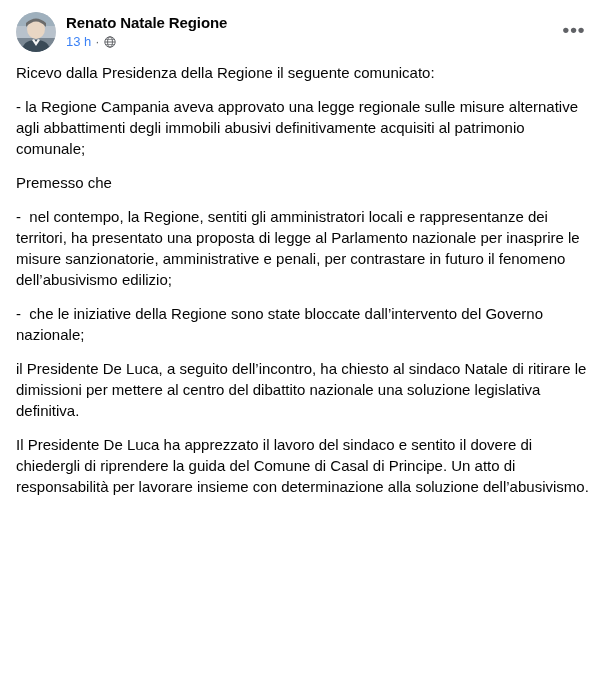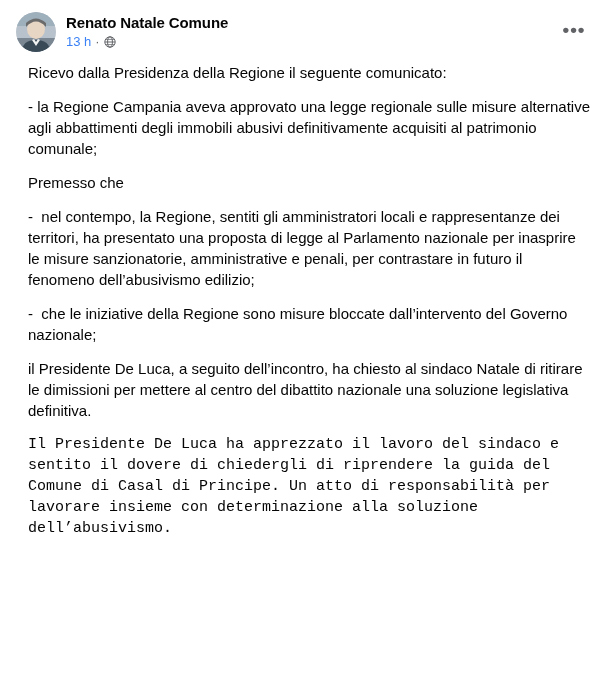--- a/index.html
+++ b/index.html
@@ -94,30 +94,29 @@
     font-size: 19px;
     line-height: 12px;
     letter-spacing: 1px;
     font-weight: bold;
   }
   .post-body {
     padding: 4px 16px 14px 16px;
     box-sizing: border-box;
   }
   .post-body p {
-    margin: 0 0 13px 12px;
+    margin: 0 0 13px 0;
     font-size: 15px;
     line-height: 21px;
     color: #050505;
     white-space: pre-wrap;
     word-wrap: break-word;
   }
   .post-body p:last-child {
     margin-bottom: 0;
-    font-family: Liberation Mono, monospace;
   }
 </style>
 </head>
 <body>
 
 <div class="post">
 
   <div class="post-header">
 
     <div class="avatar">
@@ -133,21 +132,21 @@
           <rect x="0" y="26" width="40" height="14" fill="#7a8793"></rect>
           <ellipse cx="20" cy="17" rx="9" ry="10" fill="#e8d6c4"></ellipse>
           <path d="M10 15 Q20 4 30 15 L30 11 Q20 2 10 11 Z" fill="#6b6b6b"></path>
           <path d="M6 40 Q6 28 20 28 Q34 28 34 40 Z" fill="#3a4a57"></path>
           <path d="M16 28 L20 34 L24 28 L22 27 L20 30 L18 27 Z" fill="#f2f2f2"></path>
         </g>
       </svg>
     </div>
 
     <div class="header-text">
-      <div class="author">Renato Natale Comune</div>
+      <div class="author">Renato Natale Regione</div>
       <div class="meta">
         <span class="time">13 h</span>
         <span class="dot">·</span>
         <span class="globe-icon">
           <svg width="12" height="12" viewBox="0 0 12 12" xmlns="http://www.w3.org/2000/svg">
             <circle cx="6" cy="6" r="5.2" fill="none" stroke="#65676b" stroke-width="1"></circle>
             <ellipse cx="6" cy="6" rx="2.4" ry="5.2" fill="none" stroke="#65676b" stroke-width="1"></ellipse>
             <line x1="0.9" y1="6" x2="11.1" y2="6" stroke="#65676b" stroke-width="1"></line>
             <line x1="1.8" y1="3.4" x2="10.2" y2="3.4" stroke="#65676b" stroke-width="0.8"></line>
             <line x1="1.8" y1="8.6" x2="10.2" y2="8.6" stroke="#65676b" stroke-width="0.8"></line>
@@ -160,18 +159,18 @@
       <span class="dots">•••</span>
     </div>
 
   </div>
 
   <div class="post-body">
     <p>Ricevo dalla Presidenza della Regione il seguente comunicato:</p>
     <p>- la Regione Campania aveva approvato una legge regionale sulle misure alternative agli abbattimenti degli immobili abusivi definitivamente acquisiti al patrimonio comunale;</p>
     <p>Premesso che</p>
     <p>-  nel contempo, la Regione, sentiti gli amministratori locali e rappresentanze dei territori, ha presentato una proposta di legge al Parlamento nazionale per inasprire le misure sanzionatorie, amministrative e penali, per contrastare in futuro il fenomeno dell’abusivismo edilizio;</p>
-    <p>-  che le iniziative della Regione sono misure bloccate dall’intervento del Governo nazionale;</p>
+    <p>-  che le iniziative della Regione sono state bloccate dall’intervento del Governo nazionale;</p>
     <p>il Presidente De Luca, a seguito dell’incontro, ha chiesto al sindaco Natale di ritirare le dimissioni per mettere al centro del dibattito nazionale una soluzione legislativa definitiva.</p>
     <p>Il Presidente De Luca ha apprezzato il lavoro del sindaco e sentito il dovere di chiedergli di riprendere la guida del Comune di Casal di Principe. Un atto di responsabilità per lavorare insieme con determinazione alla soluzione dell’abusivismo.</p>
   </div>
 
 </div>
 
 </body></html>

